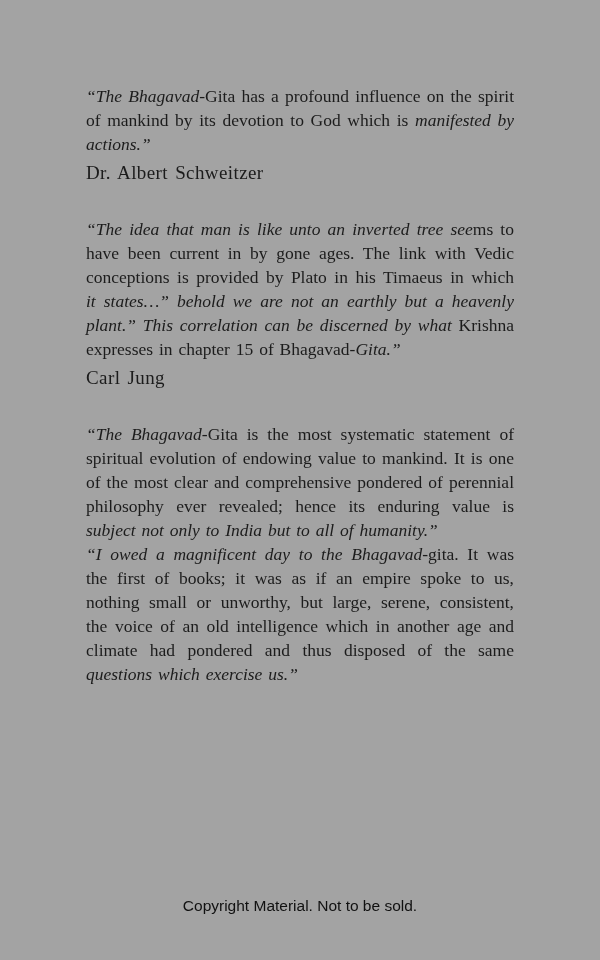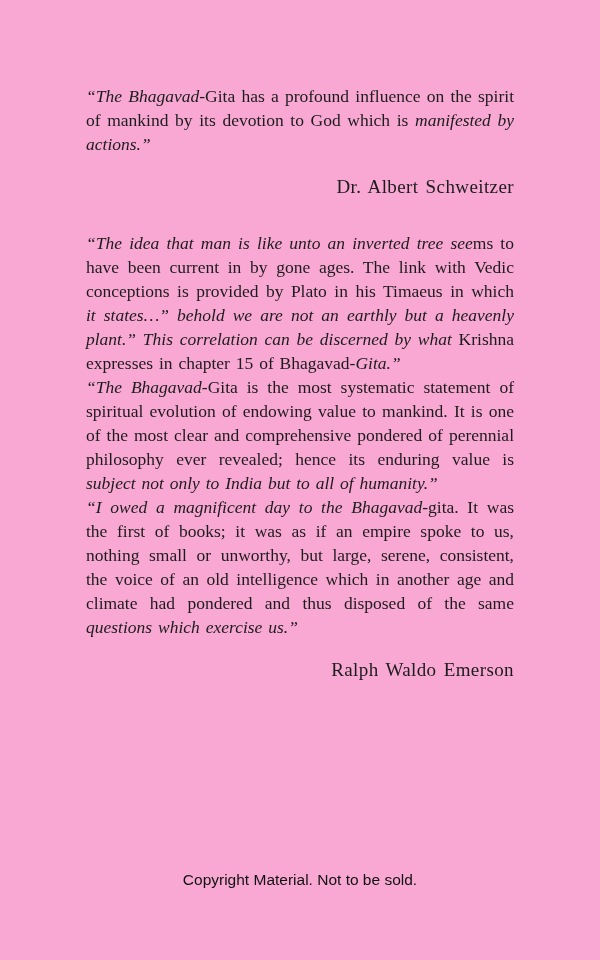--- a/index.html
+++ b/index.html
@@ -4,21 +4,21 @@
 <style>
   html, body {
     margin: 0;
     padding: 0;
     background: #ffffff;
   }
   .page {
     position: relative;
     width: 600px;
     height: 960px;
-    background: #f9a8d4;
+    background: #a3a3a3;
     overflow: hidden;
     font-family: "Liberation Serif", serif;
     color: #1c1c1c;
   }
   .quotes {
     position: absolute;
     top: 84px;
     left: 86px;
     width: 428px;
   }
@@ -29,52 +29,51 @@
     margin: 0;
     font-size: 17.5px;
     line-height: 24px;
     text-align: justify;
     word-spacing: 1.5px;
   }
   .quote-text .it {
     font-style: italic;
   }
   .attribution {
-    margin: 19px 0 33px 0;
-    text-align: right;
+    margin: 5px 0 33px 0;
     font-size: 19px;
     line-height: 23px;
     letter-spacing: 0.4px;
     word-spacing: 2px;
   }
   .footer {
     position: absolute;
     left: 0;
     right: 0;
-    top: 871px;
+    top: 897px;
     text-align: center;
     font-family: "Liberation Sans", sans-serif;
     font-size: 15.5px;
     color: #111111;
   }
 </style>
 </head>
 <body>
 
 <main class="page">
   <section class="quotes" id="quotes">
       <div class="quote-block">
         <p class="quote-text"><span class="it">“The Bhagavad-</span><span class="rm">Gita has a profound influence on the spirit of mankind by its devotion to God which is </span><span class="it">manifested by actions.”</span></p>
         <p class="attribution">Dr. Albert Schweitzer</p>
       </div>
       <div class="quote-block">
         <p class="quote-text"><span class="it">“The idea that man is like unto an inverted tree see</span><span class="rm">ms to have been current in by gone ages. The link with Vedic conceptions is provided by Plato in his Timaeus in which </span><span class="it">it states…” behold we are not an earthly but a heavenly plant.” This correlation can be discerned by what </span><span class="rm">Krishna expresses in chapter 15 of Bhagavad-</span><span class="it">Gita.”</span></p>
+        <p class="attribution">Carl Jung</p>
       </div>
       <div class="quote-block">
         <p class="quote-text"><span class="it">“The Bhagavad-</span><span class="rm">Gita is the most systematic statement of spiritual evolution of endowing value to mankind. It is one of the most clear and comprehensive pondered of perennial philosophy ever revealed; hence its enduring value is </span><span class="it">subject not only to India but to all of humanity.”</span></p>
       </div>
       <div class="quote-block">
         <p class="quote-text"><span class="it">“I owed a magnificent day to the Bhagavad-</span><span class="rm">gita. It was the first of books; it was as if an empire spoke to us, nothing small or unworthy, but large, serene, consistent, the voice of an old intelligence which in another age and climate had pondered and thus disposed of the same </span><span class="it">questions which exercise us.”</span></p>
-        <p class="attribution">Ralph Waldo Emerson</p>
       </div>
     </section>
   <div class="footer">Copyright Material. Not to be sold.</div>
 </main>
 
 </body></html>

